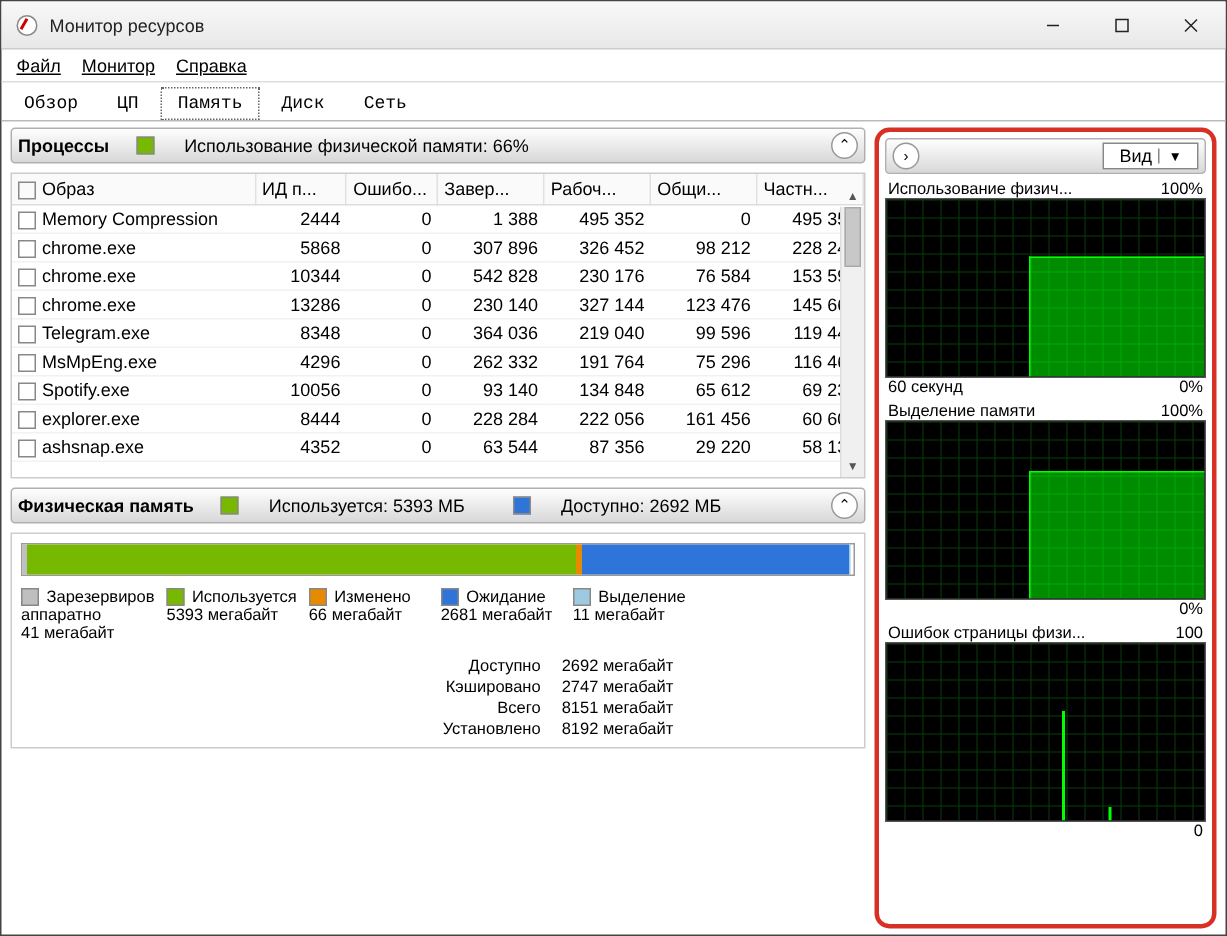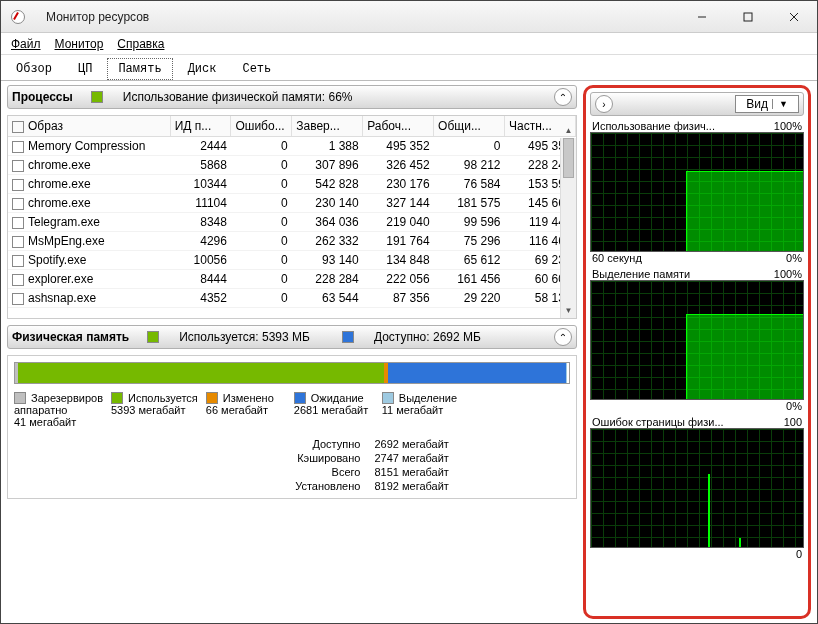--- a/index.html
+++ b/index.html
@@ -1,21 +1,21 @@
 <!DOCTYPE html>
 <html><head>
 <meta charset="utf-8">
 <style>
   * { box-sizing: border-box; margin: 0; padding: 0; }
   body { font-family: "Segoe UI", Tahoma, sans-serif; font-size: 12px; background: #fff; overflow: hidden; }
   .window { width: 818px; height: 624px; border: 1px solid #444; background: #fff; position: relative; display: flex; flex-direction: column; }
   .titlebar { height: 32px; background: linear-gradient(#f8f8f8,#e8e8e8); display: flex; align-items: center; border-bottom: 1px solid #ccc; }
   .titlebar .app-icon { width: 14px; height: 14px; border: 1px solid #888; border-radius: 50%; margin: 0 8px 0 10px; background: #fff; position: relative; }
   .titlebar .app-icon::after { content:""; position:absolute; left:3px; top:1px; width:2px; height:8px; background:#c00; transform:rotate(30deg);}
-  .titlebar .title { flex: 1; color: #222; margin-left: 13px; }
+  .titlebar .title { flex: 1; color: #222; }
   .titlebar .winbtn { width: 46px; height: 32px; display: flex; align-items: center; justify-content: center; color: #222; }
   .titlebar .winbtn svg { width: 10px; height: 10px; }
   .menubar { height: 22px; display: flex; align-items: center; padding: 0 4px; border-bottom: 1px solid #ddd; gap: 2px; }
   .menubar .mitem { padding: 2px 6px; text-decoration: underline; text-decoration-color: transparent; }
   .menubar .mitem span.u { text-decoration: underline; }
   .tabbar { height: 26px; display: flex; align-items: flex-end; padding: 0 4px; border-bottom: 1px solid #bbb; gap: 4px; font-family: Liberation Mono, monospace; }
   .tabbar .tab { padding: 3px 10px; border: 1px solid transparent; }
   .tabbar .tab.active { border: 1px dotted #666; background: #fff; }
   .body-area { flex: 1; display: flex; overflow: hidden; }
   .left-col { width: 580px; padding: 4px 4px 4px 6px; overflow: hidden; display: flex; flex-direction: column; gap: 6px;}
@@ -148,25 +148,25 @@
                 <td><span class="chk"></span>chrome.exe</td>
                 <td>10344</td>
                 <td>0</td>
                 <td>542 828</td>
                 <td>230 176</td>
                 <td>76 584</td>
                 <td>153 592</td>
               </tr>
               <tr>
                 <td><span class="chk"></span>chrome.exe</td>
-                <td>11104</td>
+                <td>13286</td>
                 <td>0</td>
                 <td>230 140</td>
                 <td>327 144</td>
-                <td>181 575</td>
+                <td>123 476</td>
                 <td>145 668</td>
               </tr>
               <tr>
                 <td><span class="chk"></span>Telegram.exe</td>
                 <td>8348</td>
                 <td>0</td>
                 <td>364 036</td>
                 <td>219 040</td>
                 <td>99 596</td>
                 <td>119 444</td>

